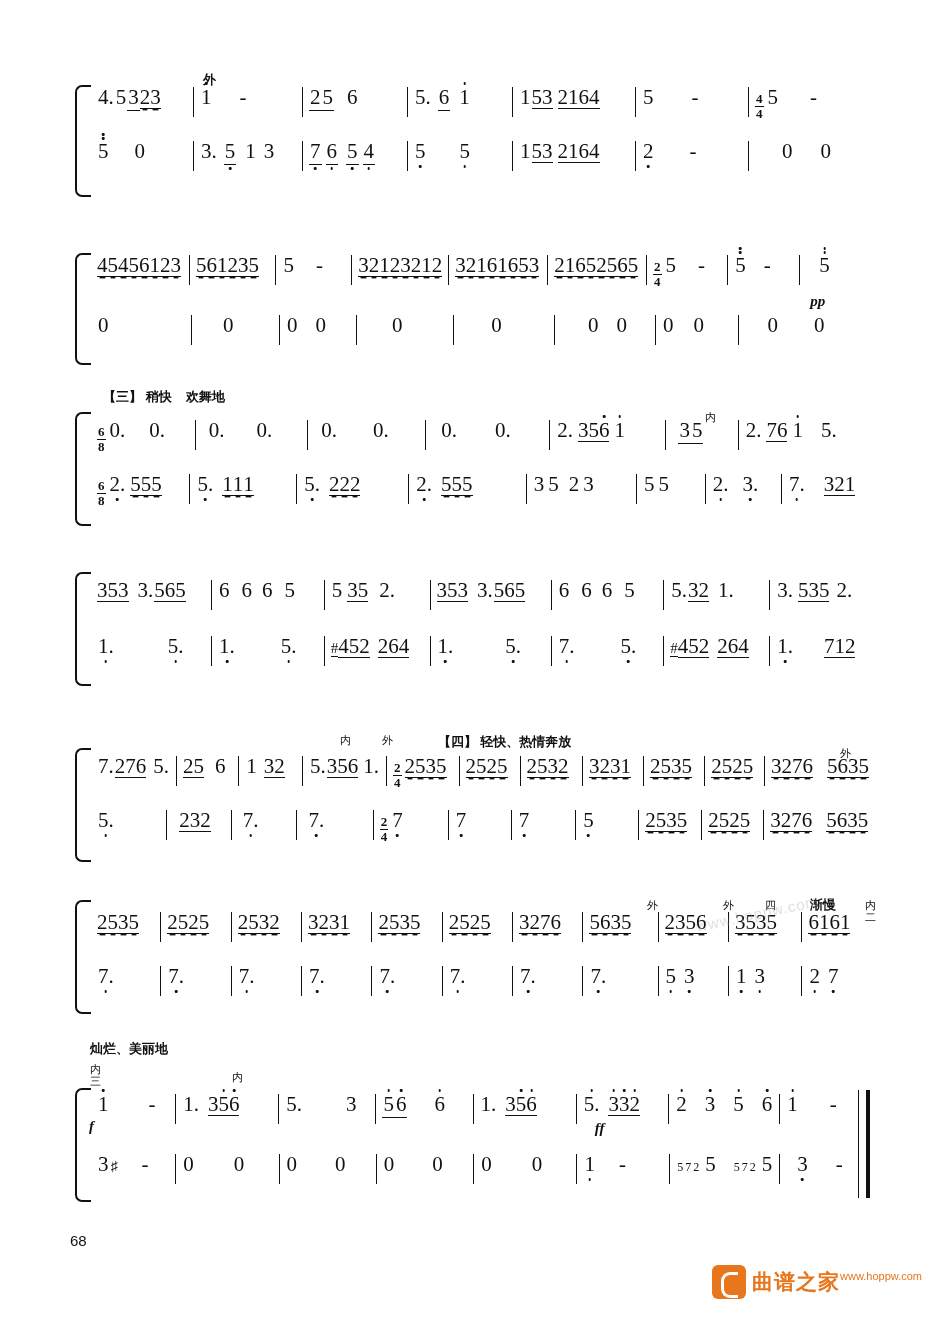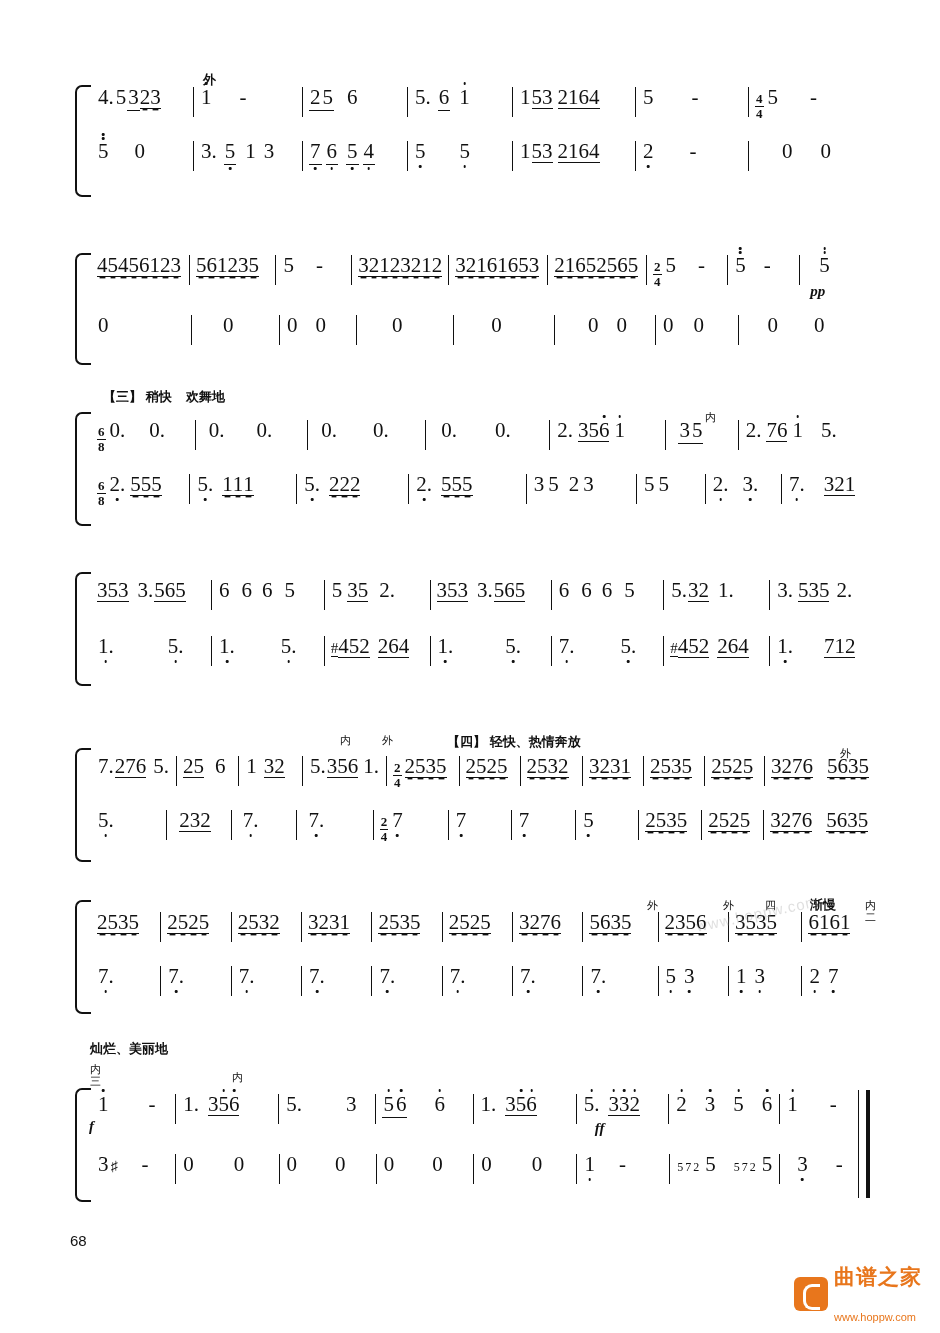--- a/index.html
+++ b/index.html
@@ -184,23 +184,22 @@
     content: "";
     position: absolute;
     left: 9px; top: 7px;
     width: 14px; height: 20px;
     border: 3px solid #fff;
     border-right: none;
     border-radius: 9px 0 0 9px;
   }
   .wm-text {
     display: flex;
-    flex-direction: column;
+    flex-direction: row;
     line-height: 1.15;
-    gap: 22px;
   }
   .wm-title {
     font-family: "Liberation Sans", sans-serif;
     font-size: 21px;
     font-weight: bold;
     color: #e8761c;
     letter-spacing: 1px;
   }
   .wm-url {
     font-family: "Liberation Sans", sans-serif;
@@ -380,21 +379,21 @@
             </span>
           <span class="note">5</span>
           <span class="note" style="margin-left:20px;">-</span>
         </div>
         <div class="measure" style="width:66px;">
           <span class="note dot2-above">5</span>
           <span class="note" style="margin-left:16px;">-</span>
         </div>
         <div class="measure nb" style="width:70px;position:relative;">
           <span class="note dot2-above" style="margin-left:12px;">5</span>
-          <span class="dyn" style="left:10px;top:28px;">pp</span>
+          <span class="dyn" style="left:10px;top:38px;">pp</span>
         </div>
       </div>
 
       <div class="row lower" style="left:16px;top:62px;">
         <div class="measure" style="width:96px;">
           <span class="note">0</span>
         </div>
         <div class="measure" style="width:82px;">
           <span class="note" style="margin-left:24px;">0</span>
         </div>
@@ -625,21 +624,21 @@
         <div class="measure nb" style="width:110px;">
           <span class="note dot-below">1.</span>
           <span class="note beam1 tight" style="margin-left:30px;">7</span>
           <span class="note beam1 tight">1</span>
           <span class="note beam1 tight">2</span>
         </div>
       </div>
     </div>
   </div>
 
-  <div class="section-tag" style="left:447px;top:733px;">
+  <div class="section-tag" style="left:438px;top:733px;font-family:Liberation Serif, serif;">
     <span>【四】</span>
     <span>轻快、热情奔放</span>
   </div>
   <div class="marking small" style="position:absolute;left:340px;top:733px;">内</div>
   <div class="marking small" style="position:absolute;left:382px;top:733px;">外</div>
 
   <div class="system" style="top:748px;">
     <div class="stave" style="height:112px;">
       <div class="brace" style="height:110px;"></div>
       <div class="marking small" style="left:765px;top:-2px;">外</div>

